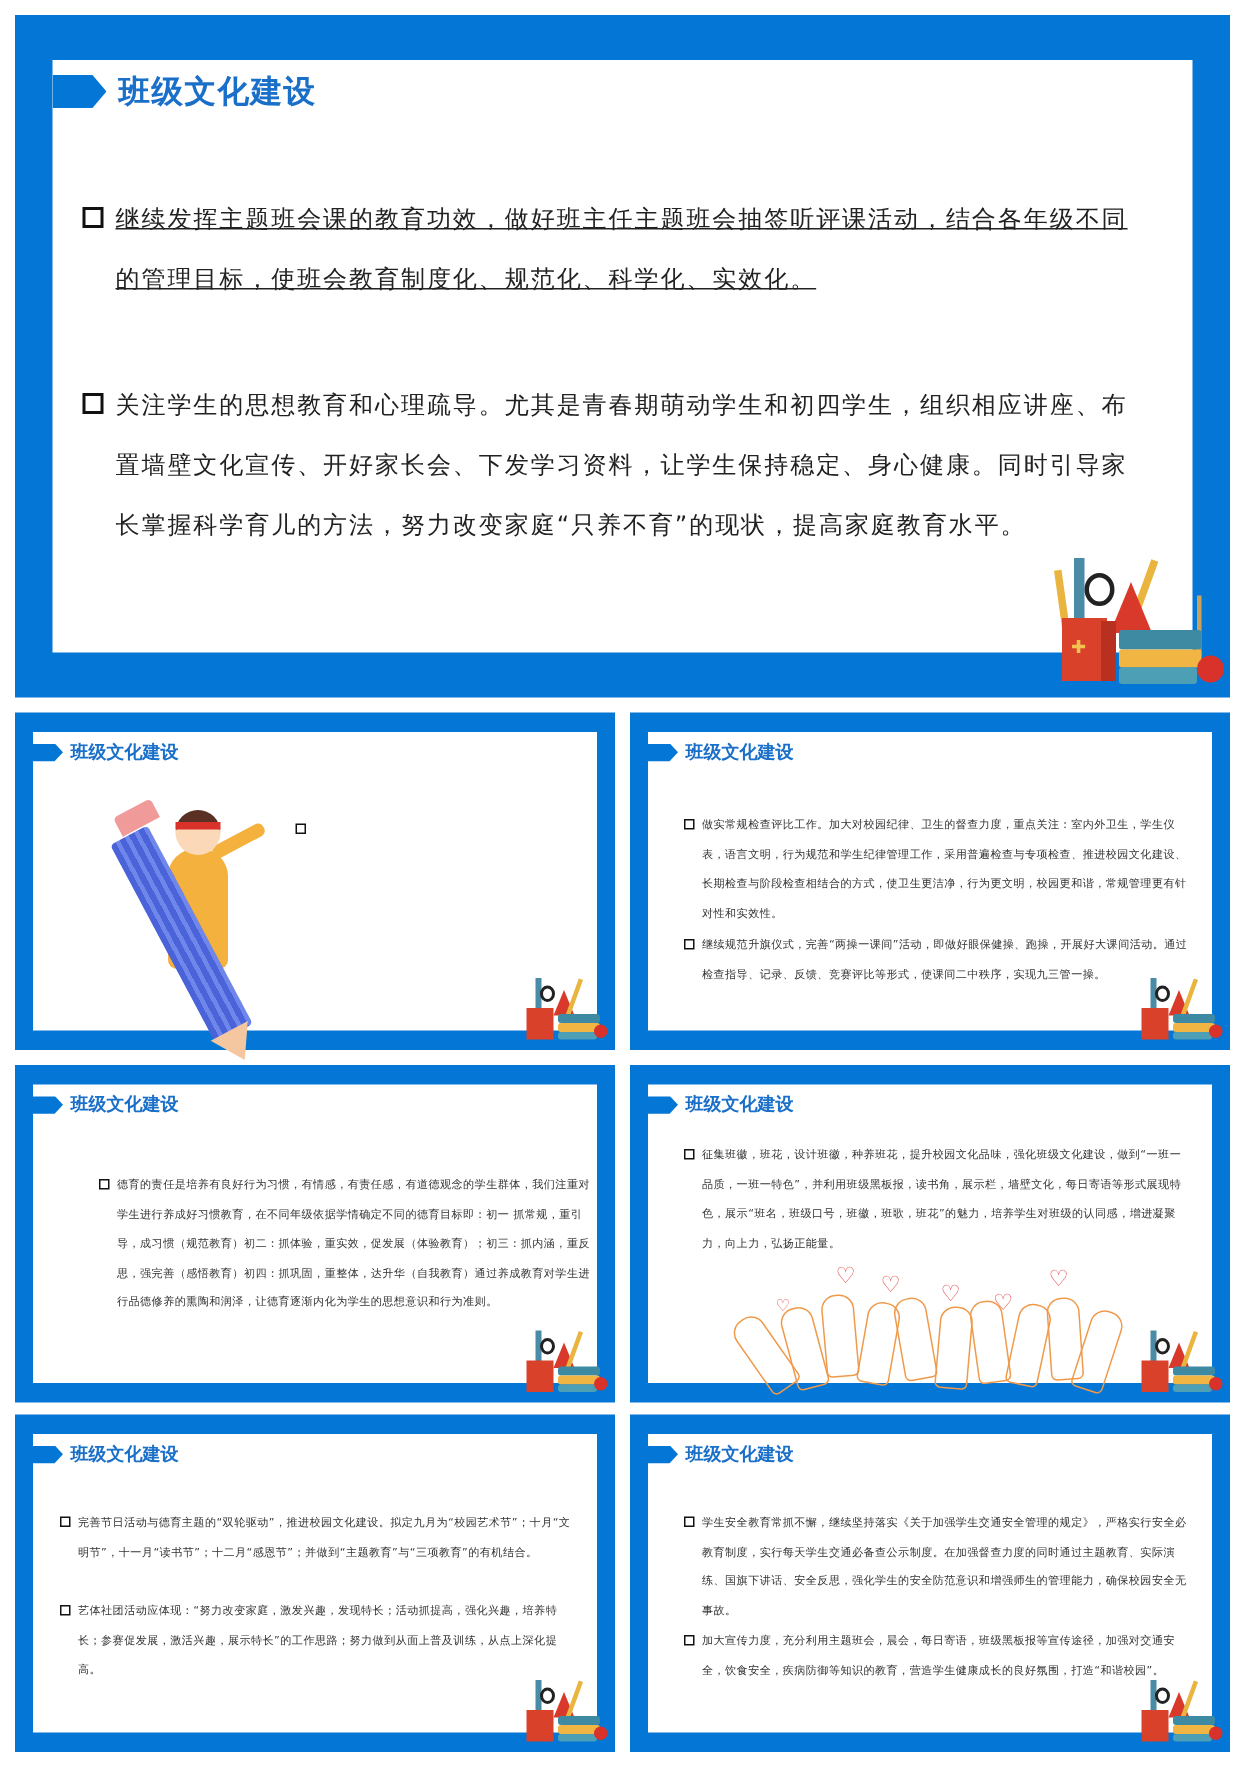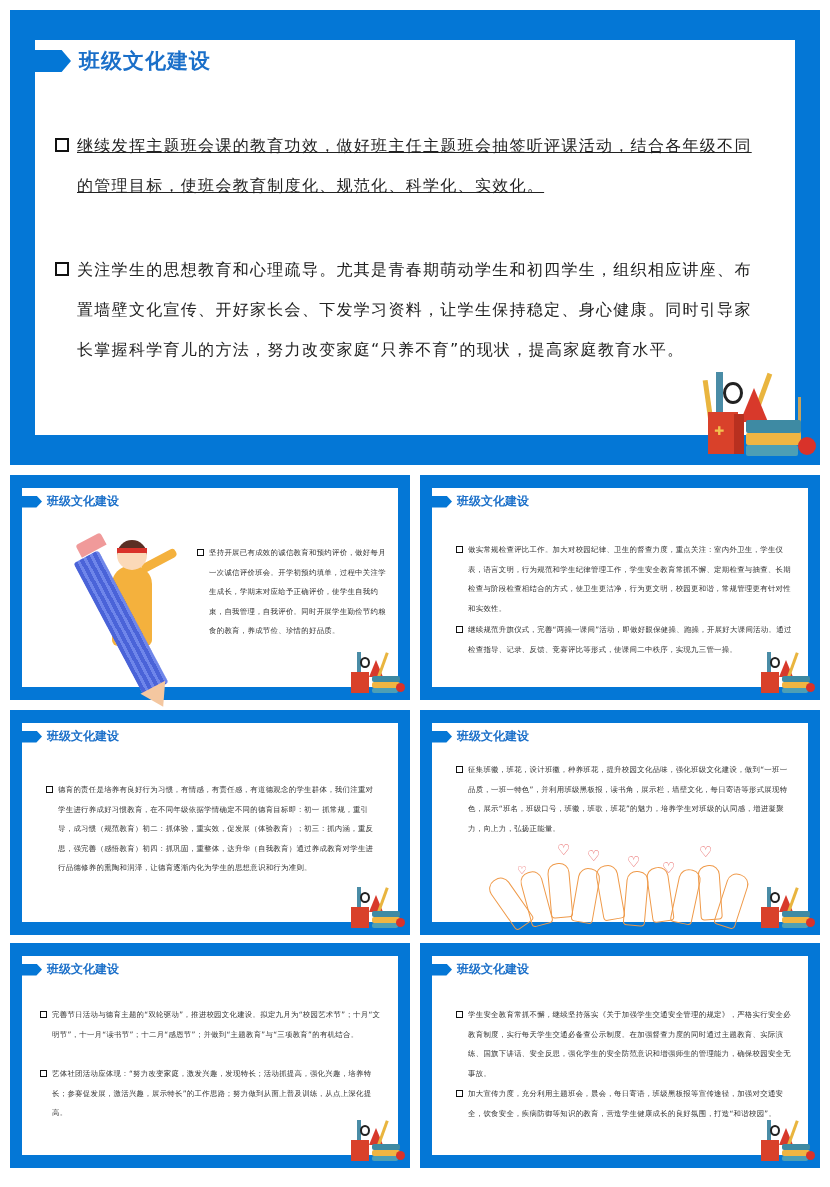--- a/index.html
+++ b/index.html
@@ -111,21 +111,20 @@
       <div class="girl-body" style="left:90px; top:78px;"></div>
       <div class="girl-arm" style="left:118px; top:68px;"></div>
       <div class="girl-head" style="left:95px; top:52px;"></div>
       <div class="girl-band" style="left:95px; top:60px;"></div>
       <div class="pencil-eraser" style="left:55px; top:50px;"></div>
       <div class="pencil" style="left:85px; top:60px;"></div>
       <div class="pencil-tip" style="left:122px; top:198px;"></div>
     </div>
     <div class="para" style="left:187px; top:55px; width:182px;">
       <span class="bullet"></span>
-      <span>坚持开展已有成效的诚信教育和预约评价，做好每月一次诚信评价班会。开学初预约填单，过程中关注学生成长，学期末对应给予正确评价，使学生自我约束，自我管理，自我评价。同时开展学生勤俭节约粮食的教育，养成节俭、珍惜的好品质。</span>
     </div>
   </div>
   <div class="deco" style="left:338px; top:177px; width:55px; height:42px;">
     <div class="pen" style="left:9px; top:0; width:4px; height:25px;"></div>
     <div class="ring" style="left:12px; top:5px; width:10px; height:11px; border-width:2px;"></div>
     <div class="tri" style="left:21px; top:8px; border-width:0 7px 17px 7px;"></div>
     <div class="ruler" style="left:33px; top:0; width:3px; height:28px; transform:rotate(20deg);"></div>
     <div class="book1" style="left:24px; top:24px; width:28px; height:6px;"></div>
     <div class="book2" style="left:24px; top:30px; width:28px; height:6px;"></div>
     <div class="book3" style="left:24px; top:36px; width:26px; height:5px;"></div>
@@ -135,21 +134,21 @@
 </div>
 
 <div class="slide small" id="s2">
   <div class="inner">
     <div class="title-bar">
       <div class="arrow"></div>
       <div class="title">班级文化建设</div>
     </div>
     <div class="para" style="left:36px; top:52px; width:325px;">
       <span class="bullet"></span>
-      <span>做实常规检查评比工作。加大对校园纪律、卫生的督查力度，重点关注：室内外卫生，学生仪表，语言文明，行为规范和学生纪律管理工作，学生安全教育常抓不懈、定期检查与抽查、长期检查与阶段检查相结合的方式，使卫生更洁净，行为更文明，校园更和谐，常规管理更有针对性和实效性。</span>
+      <span>做实常规检查评比工作。加大对校园纪律、卫生的督查力度，重点关注：室内外卫生，学生仪表，语言文明，行为规范和学生纪律管理工作，采用普遍检查与专项检查、推进校园文化建设、长期检查与阶段检查相结合的方式，使卫生更洁净，行为更文明，校园更和谐，常规管理更有针对性和实效性。</span>
     </div>
     <div class="para" style="left:36px; top:132px; width:325px;">
       <span class="bullet"></span>
       <span>继续规范升旗仪式，完善“两操一课间”活动，即做好眼保健操、跑操，开展好大课间活动。通过检查指导、记录、反馈、竞赛评比等形式，使课间二中秩序，实现九三管一操。</span>
     </div>
   </div>
   <div class="deco" style="left:338px; top:177px; width:55px; height:42px;">
     <div class="pen" style="left:9px; top:0; width:4px; height:25px;"></div>
     <div class="ring" style="left:12px; top:5px; width:10px; height:11px; border-width:2px;"></div>
     <div class="tri" style="left:21px; top:8px; border-width:0 7px 17px 7px;"></div>
@@ -161,21 +160,21 @@
     <div class="apple" style="left:48px; top:31px; width:9px; height:9px;"></div>
   </div>
 </div>
 
 <div class="slide small" id="s3">
   <div class="inner">
     <div class="title-bar">
       <div class="arrow"></div>
       <div class="title">班级文化建设</div>
     </div>
-    <div class="para" style="left:36px; top:57px; width:320px;">
+    <div class="para" style="left:56px; top:57px; width:320px;">
       <span class="bullet"></span>
       <span>德育的责任是培养有良好行为习惯，有情感，有责任感，有道德观念的学生群体，我们注重对学生进行养成好习惯教育，在不同年级依据学情确定不同的德育目标即：初一 抓常规，重引导，成习惯（规范教育）初二：抓体验，重实效，促发展（体验教育）；初三：抓内涵，重反思，强完善（感悟教育）初四：抓巩固，重整体，达升华（自我教育）通过养成教育对学生进行品德修养的熏陶和润泽，让德育逐渐内化为学生的思想意识和行为准则。</span>
     </div>
   </div>
   <div class="deco" style="left:338px; top:177px; width:55px; height:42px;">
     <div class="pen" style="left:9px; top:0; width:4px; height:25px;"></div>
     <div class="ring" style="left:12px; top:5px; width:10px; height:11px; border-width:2px;"></div>
     <div class="tri" style="left:21px; top:8px; border-width:0 7px 17px 7px;"></div>
     <div class="ruler" style="left:33px; top:0; width:3px; height:28px; transform:rotate(20deg);"></div>
     <div class="book1" style="left:24px; top:24px; width:28px; height:6px;"></div>

